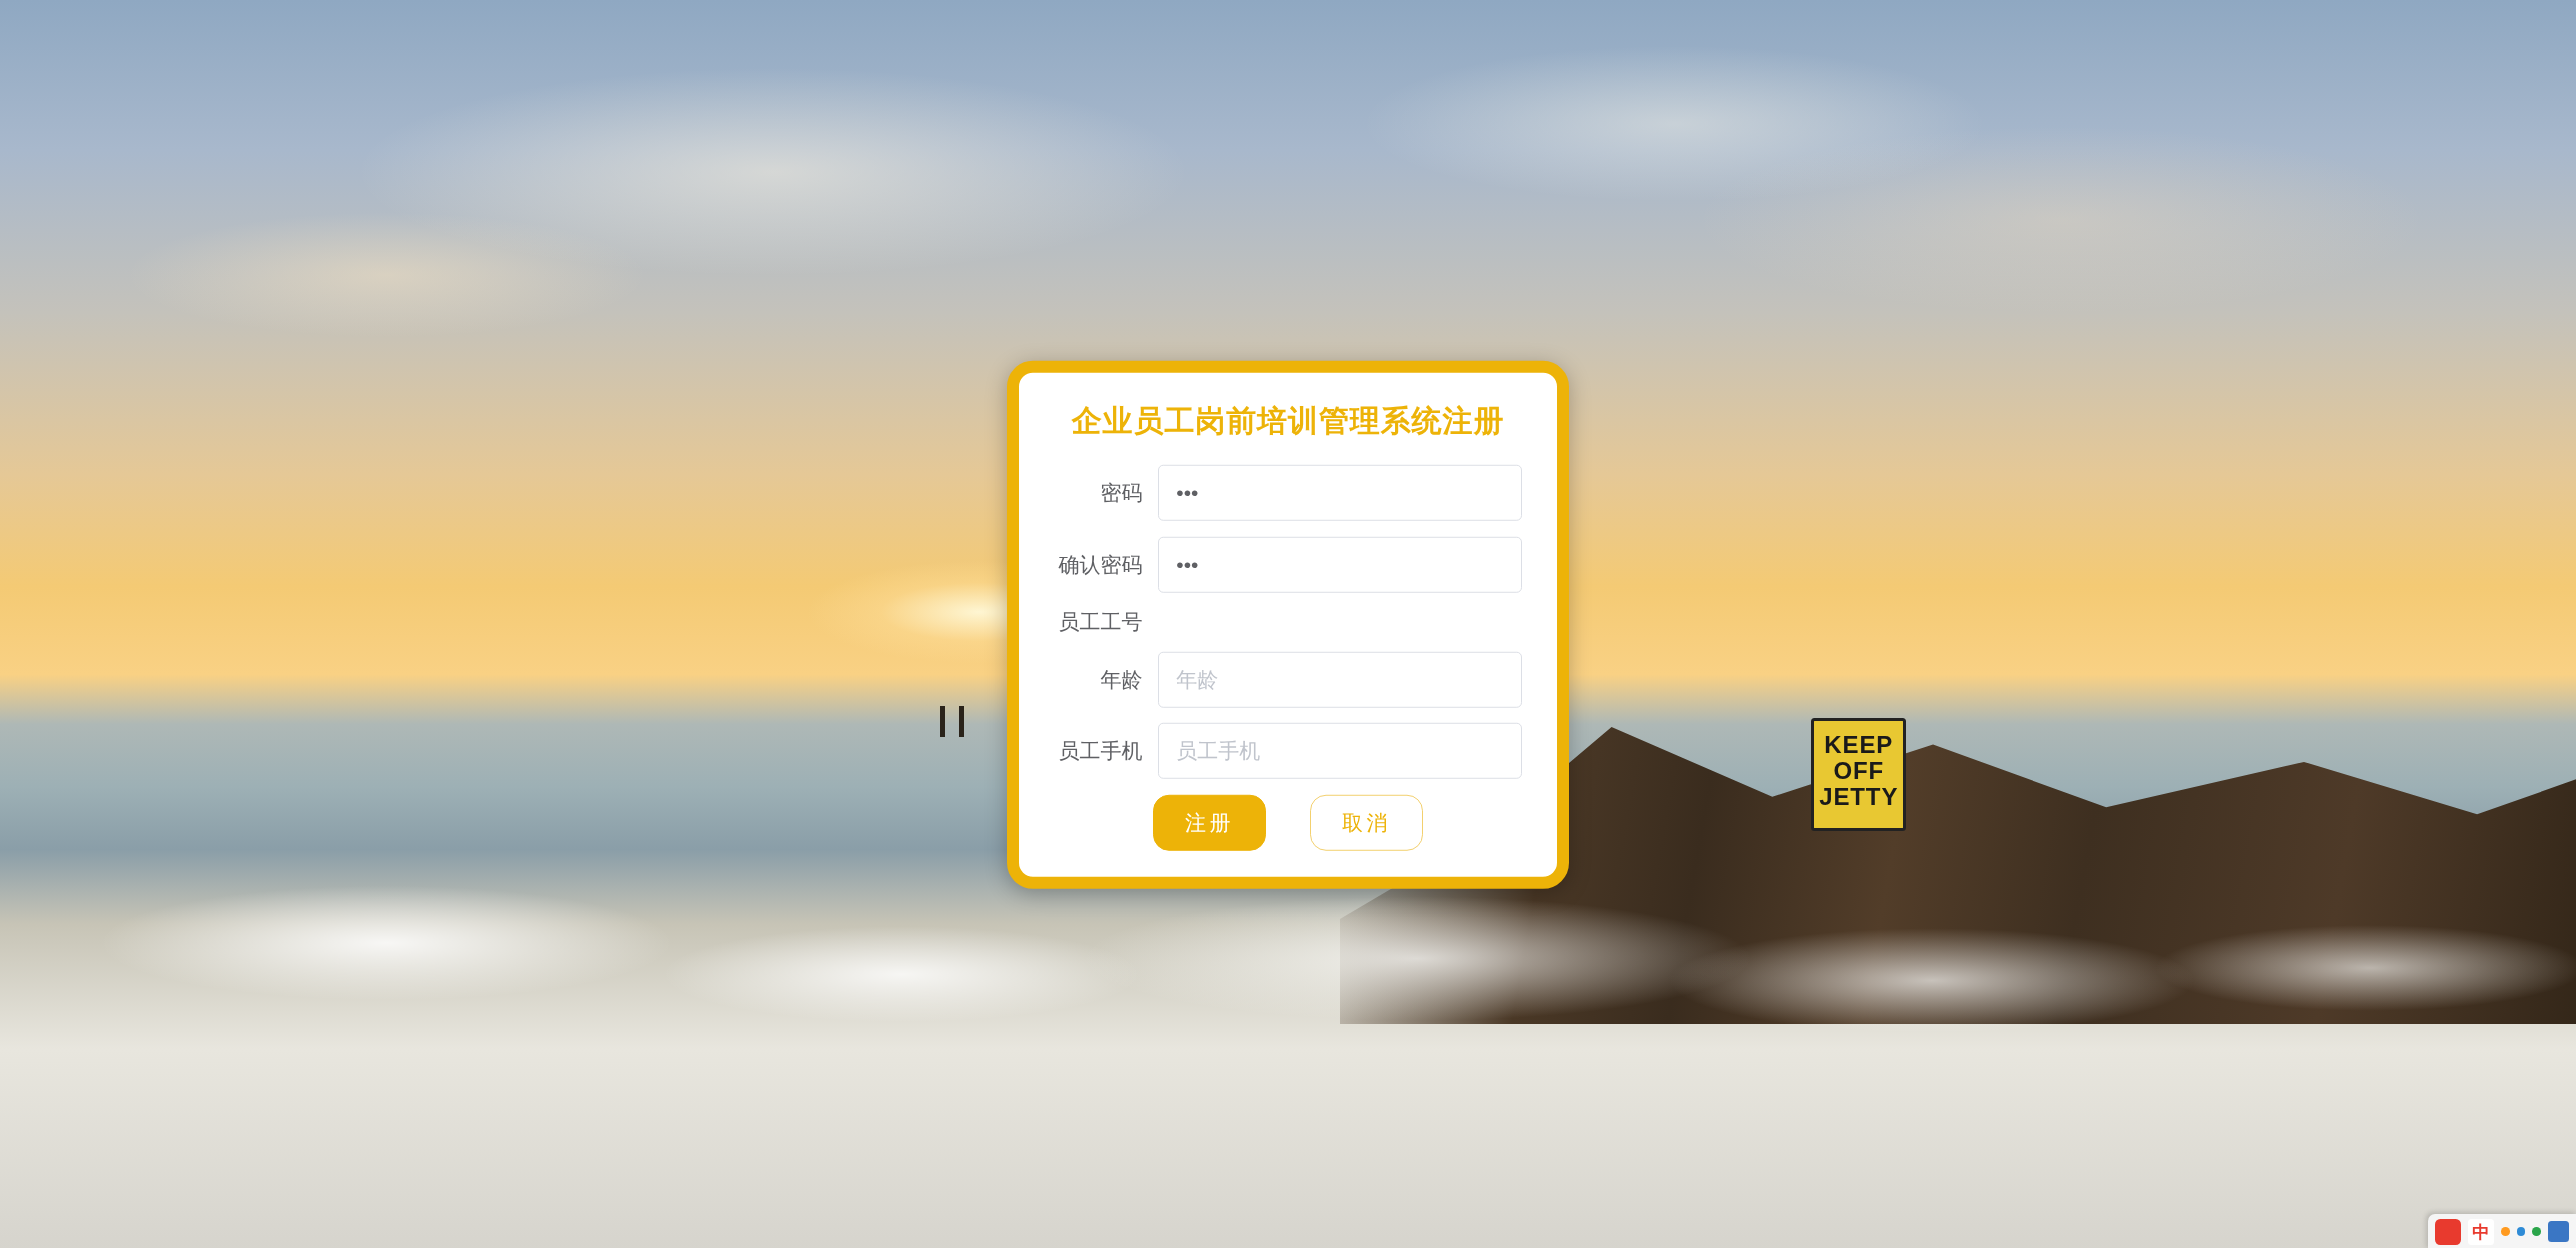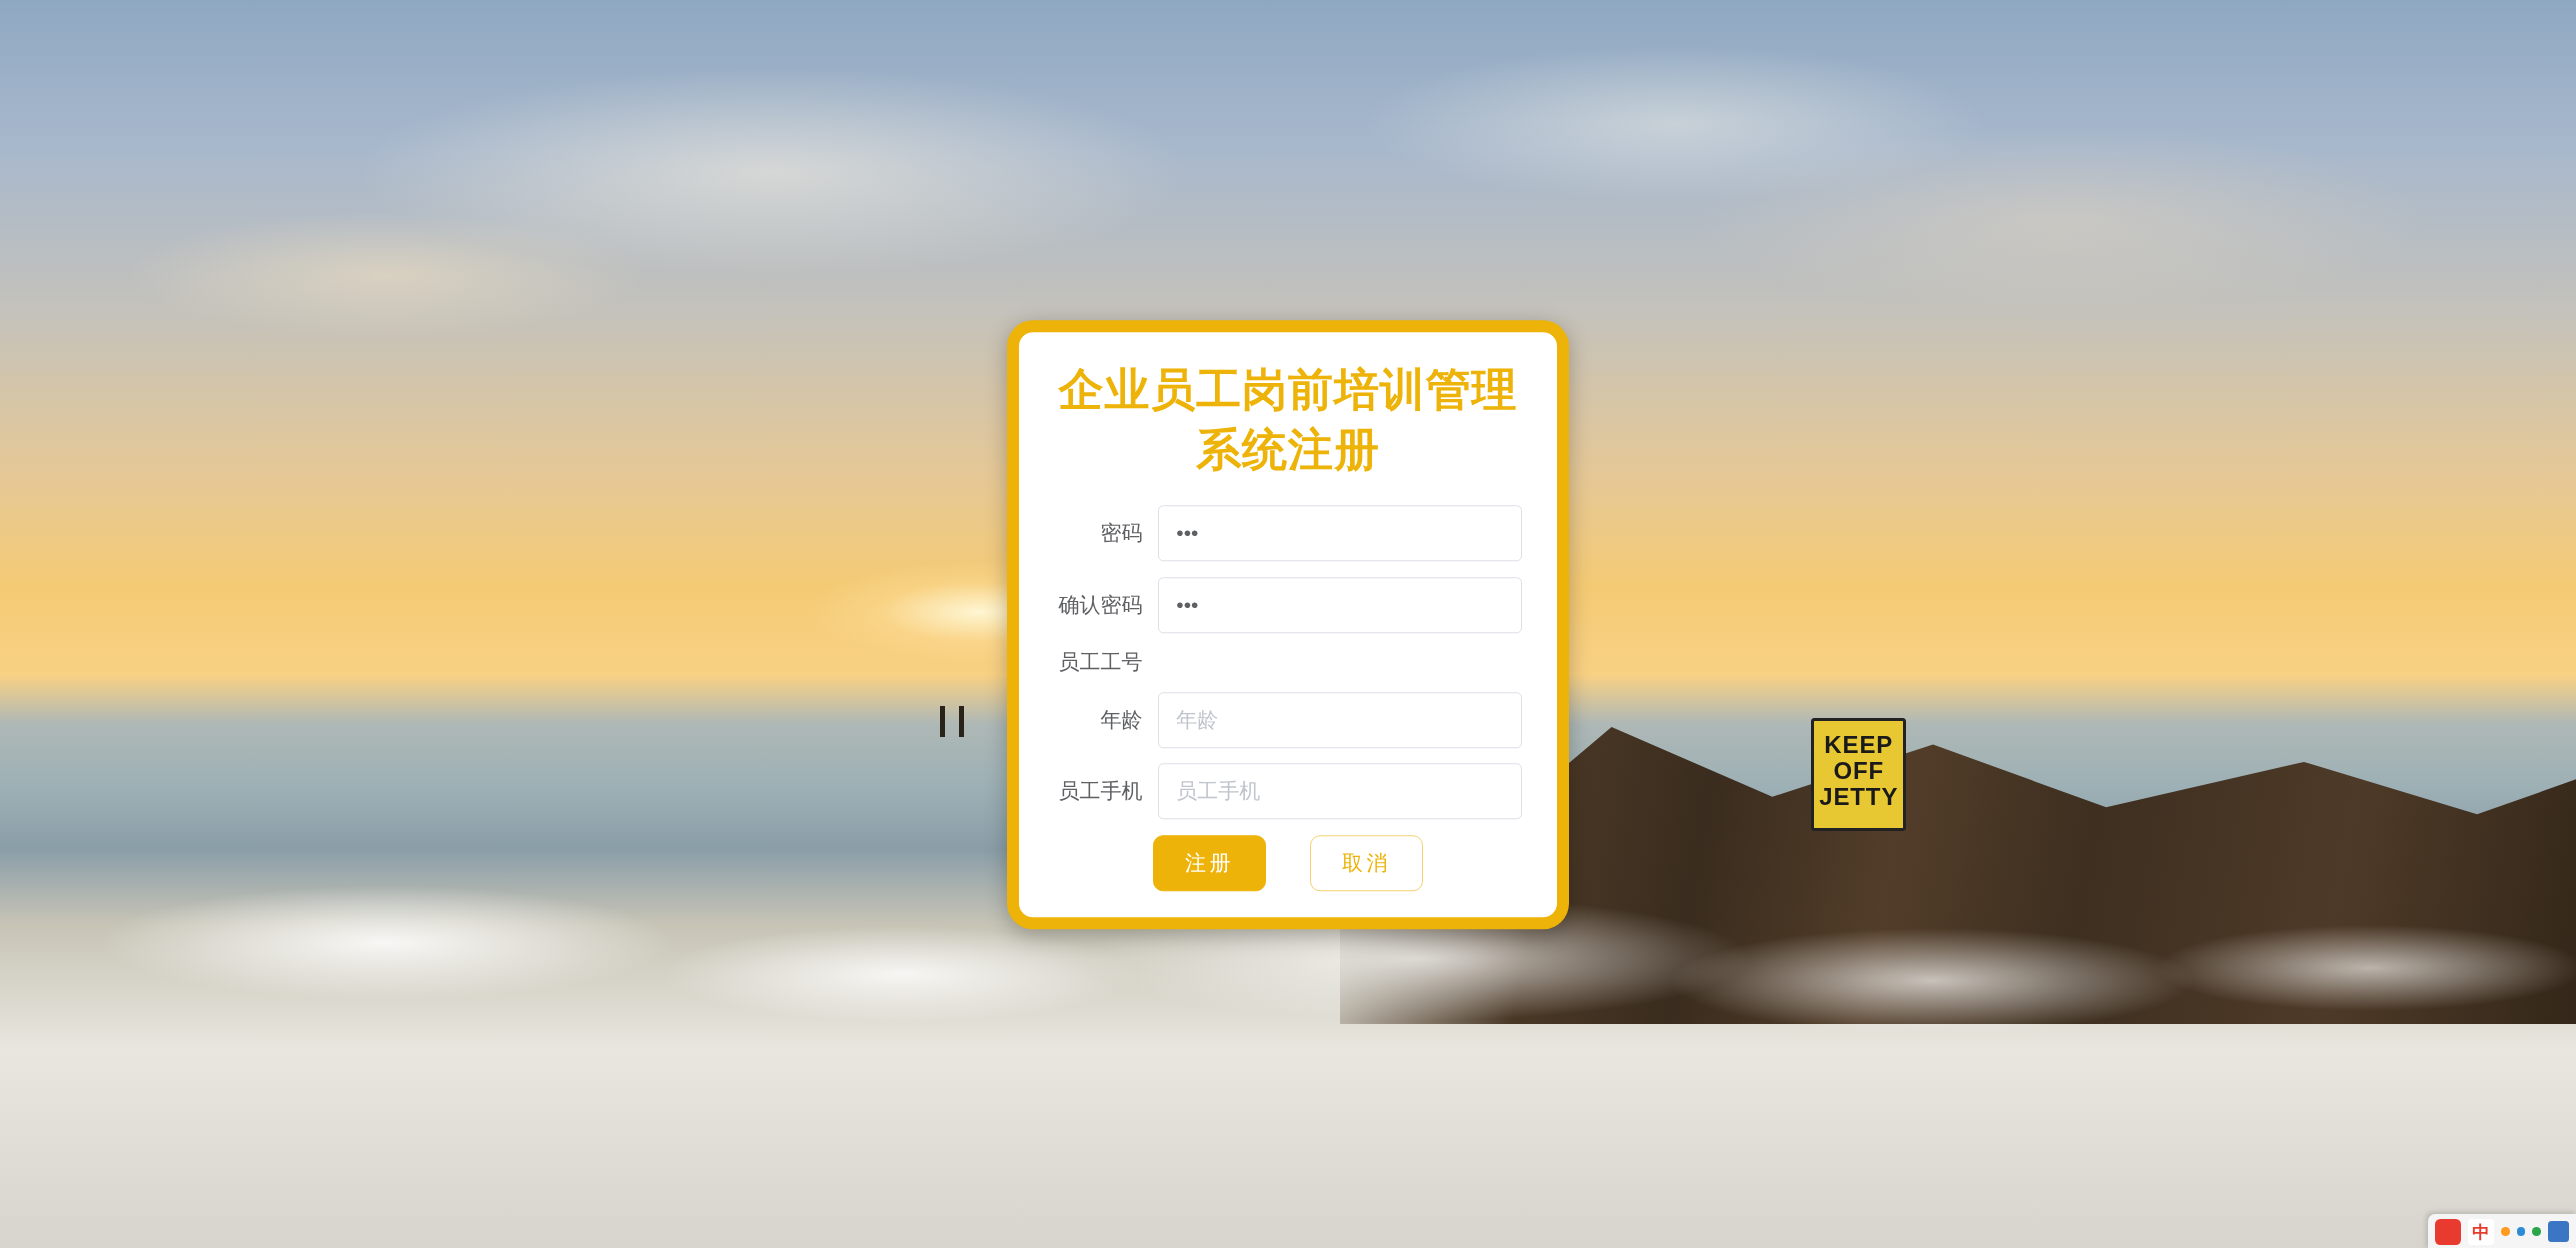--- a/index.html
+++ b/index.html
@@ -141,21 +141,21 @@
       width: 562px;
       background: #fff;
       border: 12px solid #edb308;
       border-radius: 26px;
       padding: 28px 35px 26px 35px;
       box-shadow: 0 5.2px 21px rgba(0,0,0,0.25);
     }
 
     .title {
       text-align: center;
-      font-size: 45px;
+      font-size: 30px;
       font-weight: 700;
       color: #edb308;
       line-height: 1.35;
       margin-bottom: 24px;
       letter-spacing: 0.9px;
     }
 
     .row {
       display: flex;
       align-items: center;
@@ -194,21 +194,21 @@
     .btnrow {
       display: flex;
       justify-content: center;
       gap: 26px;
       margin-top: 8.7px;
     }
 
     .btn {
       width: 113px;
       height: 56px;
-      border-radius: 10px;
+      border-radius: 16px;
       font-size: 21px;
       cursor: pointer;
       letter-spacing: 3.5px;
     }
 
     .btn-primary {
       background: #edb308;
       color: #fff;
       border: 0.9px solid #edb308;
     }

